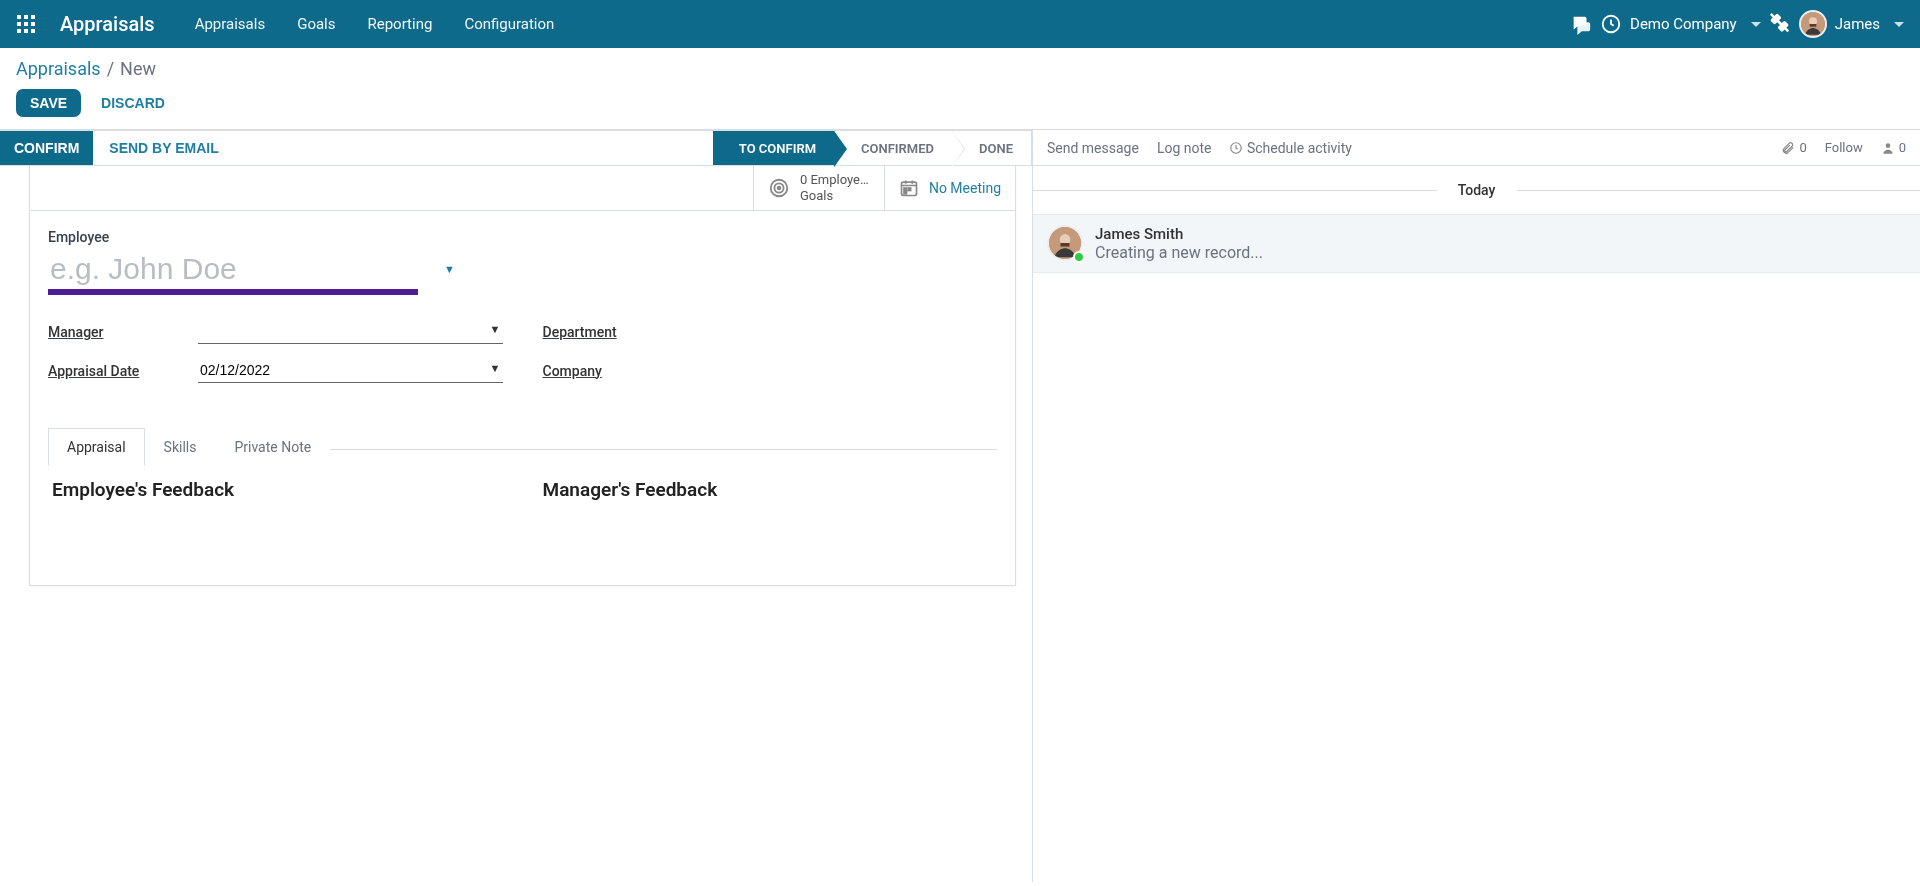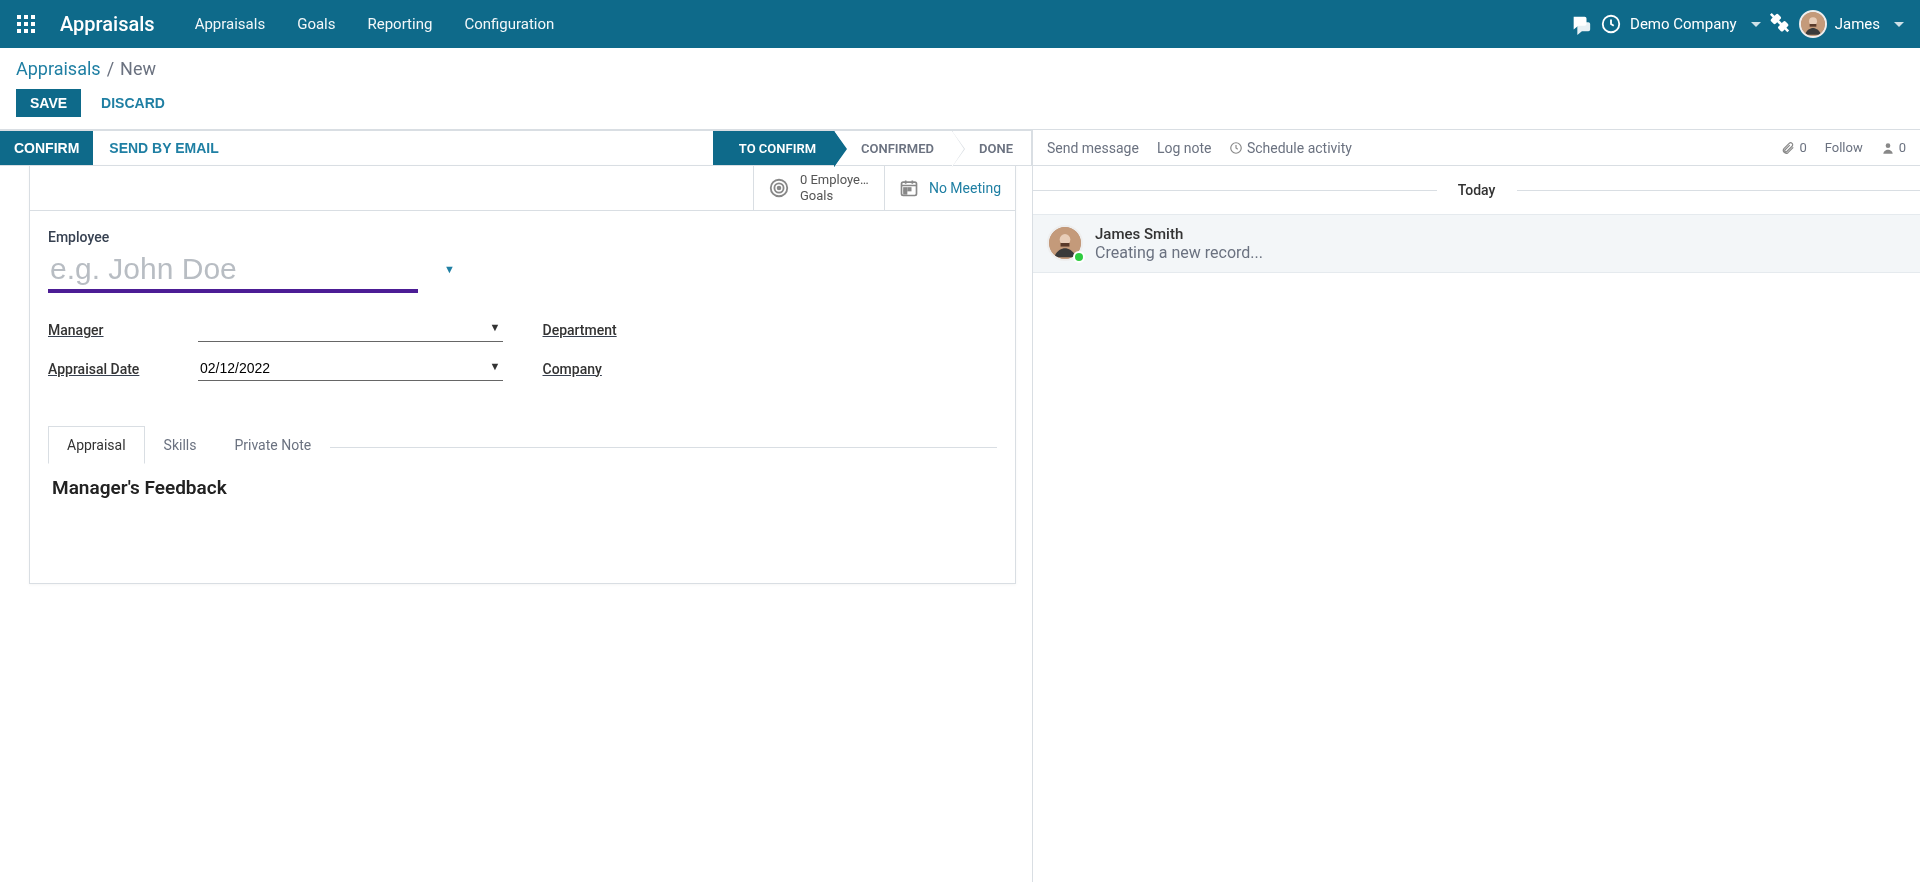--- a/index.html
+++ b/index.html
@@ -86,21 +86,21 @@
   .breadcrumb .current { color: var(--muted); }
   .cp-buttons { display: flex; gap: 16px; align-items: center; }
   .btn {
     padding: 6px 14px;
     font-size: 14px;
     font-weight: 600;
     border: none;
     cursor: pointer;
     text-transform: uppercase;
   }
-  .btn-primary { background: var(--brand); color: #fff; }
+  .btn-primary { background: var(--brand); color: #fff; border-radius: 7px; }
   .btn-link { background: transparent; color: var(--link); padding: 6px 4px; }
 
   
   .main {
     display: flex;
     height: calc(886px - 48px - 86px);
   }
   .form-area {
     flex: 0 0 66%;
     max-width: 1032px;
@@ -193,21 +193,21 @@
   .stat-btn .icon { color: #888; display:inline-flex; }
   .stat-btn .text { font-size: 13px; line-height: 1.2; }
   .stat-btn .text .top { color: #555; white-space: nowrap; overflow:hidden; text-overflow:ellipsis; max-width:70px; display:block;}
   .stat-btn .text .bottom { color: #555; }
   .stat-btn .link-text { color: var(--link); }
 
   .sheet-body { padding: 18px 18px 24px 18px; }
   .label { color: var(--text); font-size: 14px; margin-bottom: 4px; font-weight: 500;}
   .employee-field {
     display: flex; align-items: center;
-    border-bottom: 4px solid #4c1d95;
+    border-bottom: 6px solid #4c1d95;
     width: 370px;
     padding: 2px 0;
     margin-bottom: 24px;
   }
   .employee-input {
     flex: 1;
     border: none;
     outline: none;
     font-size: 30px;
     color: #333;
@@ -484,20 +484,21 @@
               <div class="finput"></div>
             </div>
           </div>
 
           <div class="tabs">
             <div class="tab active">Appraisal</div>
             <div class="tab">Skills</div>
             <div class="tab">Private Note</div>
           </div>
           <div class="tab-content">
+            <div class="fb-title">Employee's Feedback</div>
             <div class="fb-title">Manager's Feedback</div>
           </div>
 
         </div>
       </div>
     </div>
   </div>
 
   <div class="chatter">
     <div class="chatter-top">

